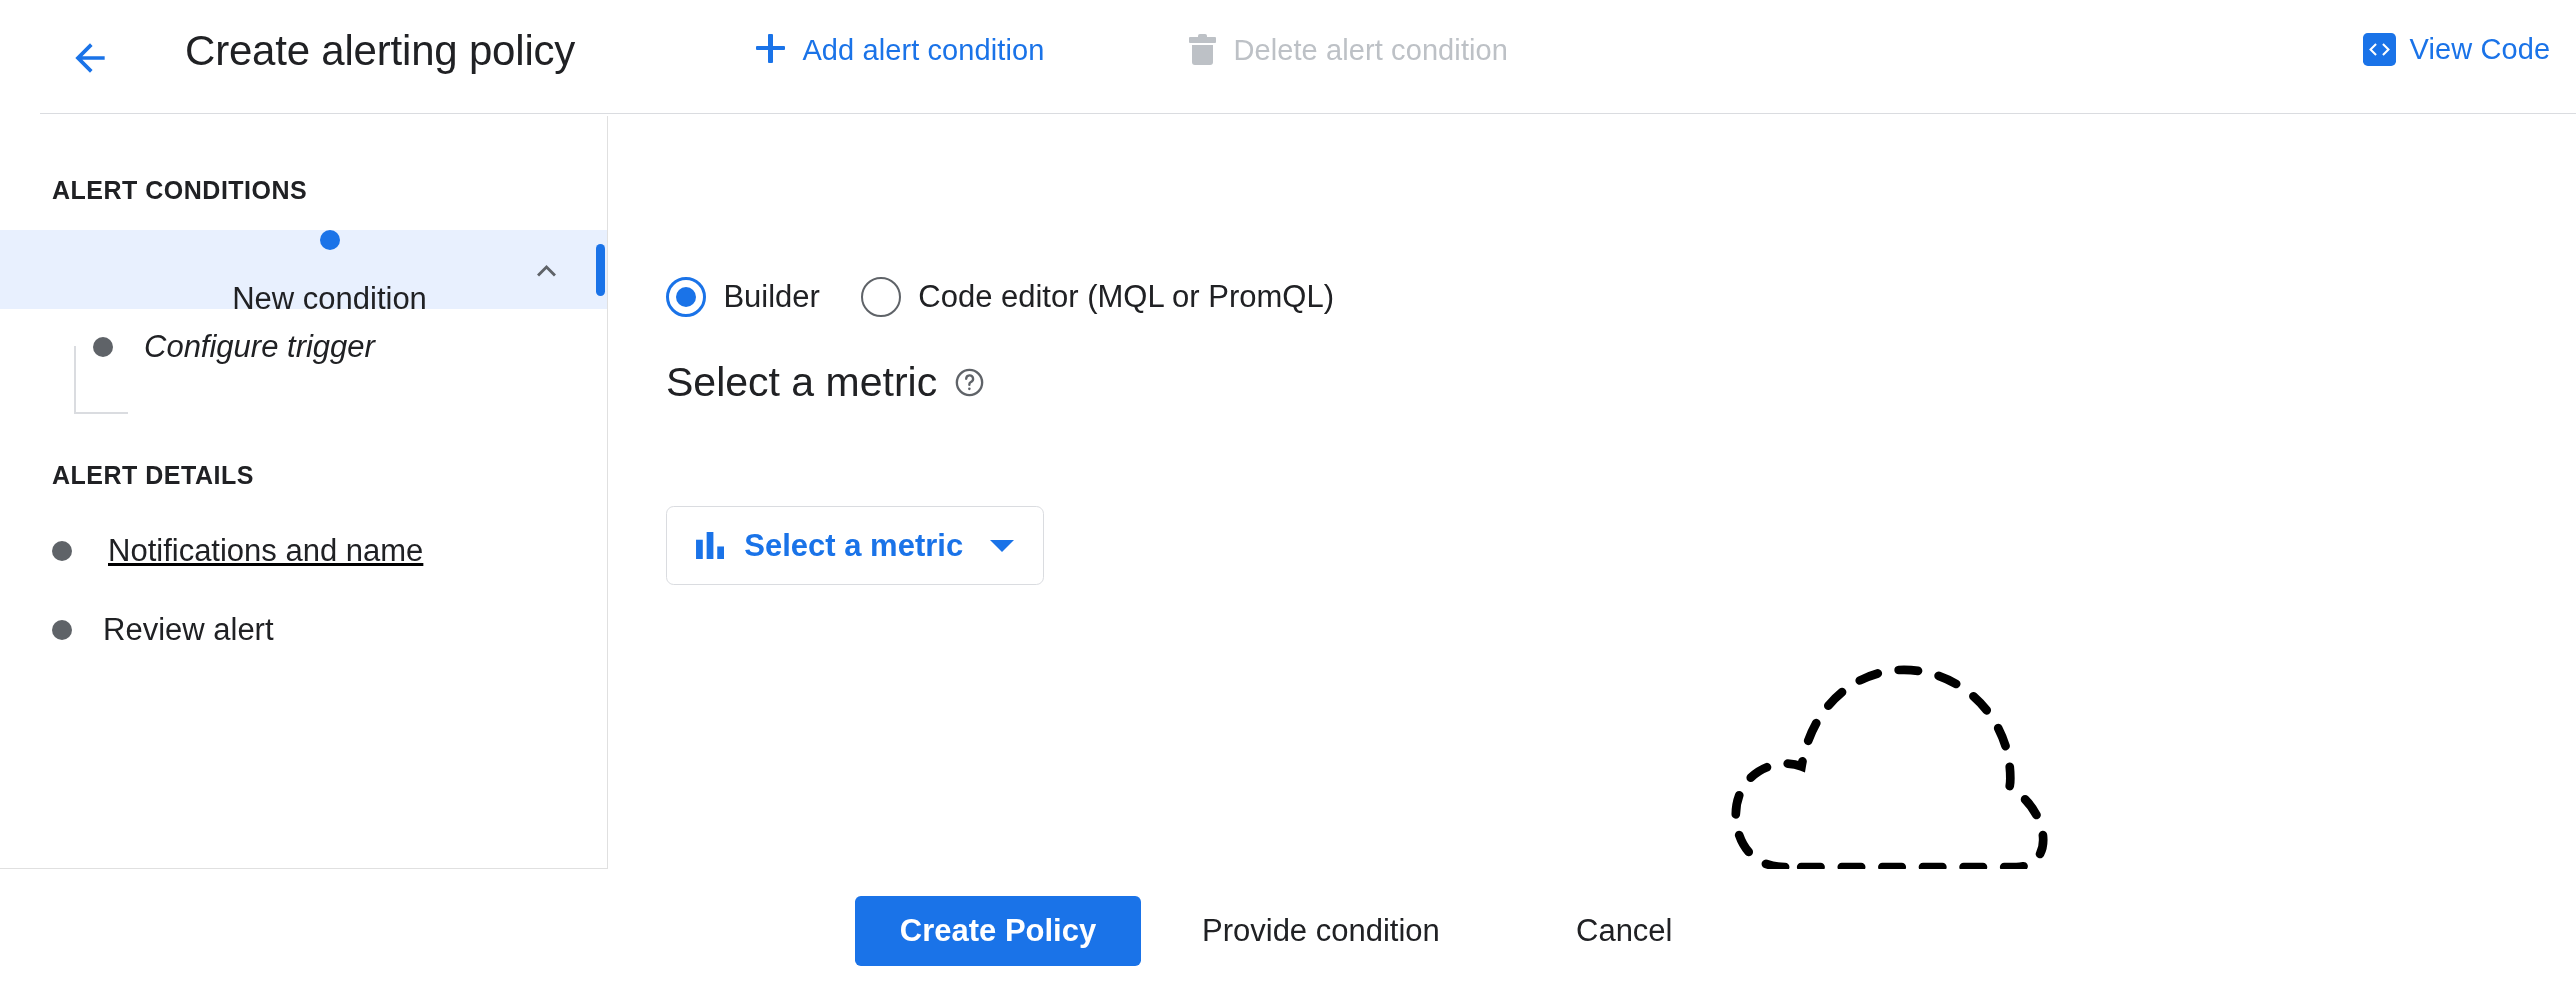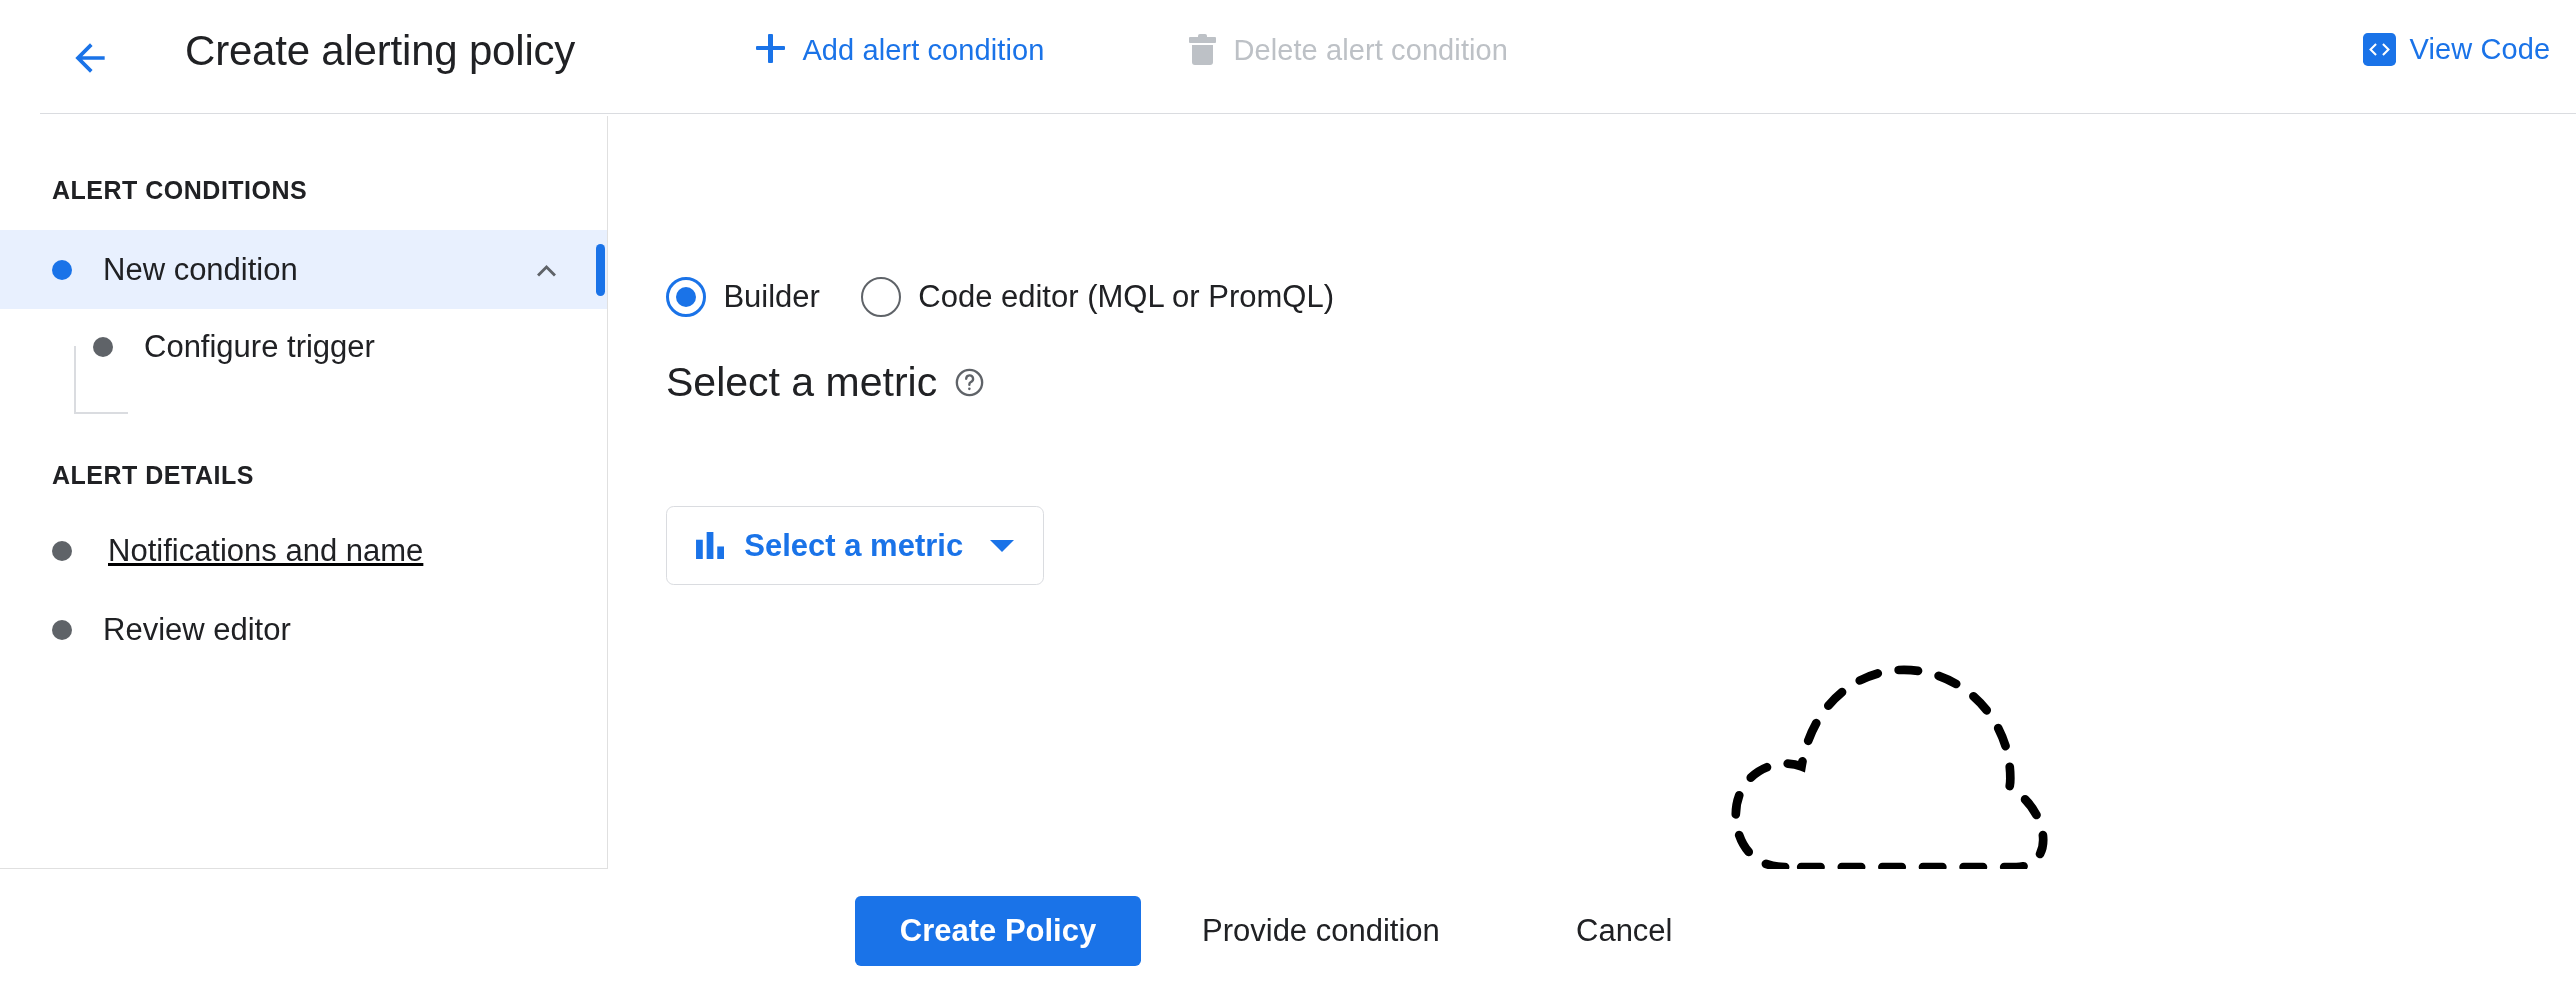--- a/index.html
+++ b/index.html
@@ -355,48 +355,48 @@
         </svg>
       </span>
       <span>View Code</span>
     </div>
   </div>
 
   <div class="sidebar">
 
     <div class="section-label first">ALERT CONDITIONS</div>
 
-    <div class="nav-row active" style="margin-top:25px; padding-left:52px; gap:31px;">
+    <div class="nav-row active" style="margin-top:25px; padding-left:52px; gap:31px;flex-direction:column;">
       <span class="bullet blue"></span>
       <span class="nav-label">New condition</span>
       <span class="chev">
         <svg width="35" height="35" viewBox="0 0 24 24" fill="#5f6368">
           <path d="M12 8.5 5.5 15l1.4 1.4L12 11.3l5.1 5.1 1.4-1.4L12 8.5z"></path>
         </svg>
       </span>
       <span class="sel-bar"></span>
     </div>
 
     <div class="tree-line"></div>
 
-    <div class="nav-row" style="padding-left:93px; gap:31px; height:75px;">
+    <div class="nav-row" style="padding-left:93px; gap:31px; height:75px;font-style:italic;">
       <span class="bullet grey"></span>
       <span class="nav-label">Configure trigger</span>
     </div>
 
     <div class="section-label second">ALERT DETAILS</div>
 
     <div class="nav-row" style="margin-top:21px; padding-left:52px; gap:36px;text-decoration:underline;">
       <span class="bullet grey"></span>
       <span class="nav-label">Notifications and name</span>
     </div>
 
     <div class="nav-row" style="padding-left:52px; gap:31px;">
       <span class="bullet grey"></span>
-      <span class="nav-label">Review editor</span>
+      <span class="nav-label">Review alert</span>
     </div>
   </div>
 
   <div class="main">
 
 
     <div class="radio-group">
       <label class="radio-opt">
         <span class="radio-ring on"></span>
         <span class="radio-label">Builder</span>

